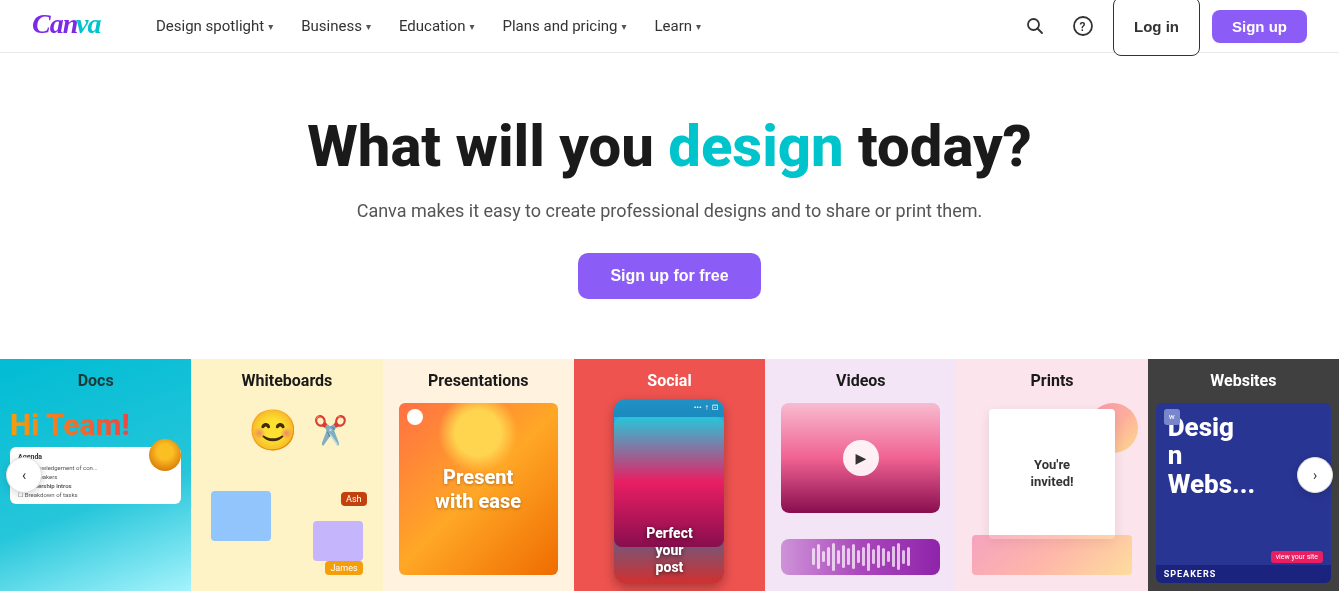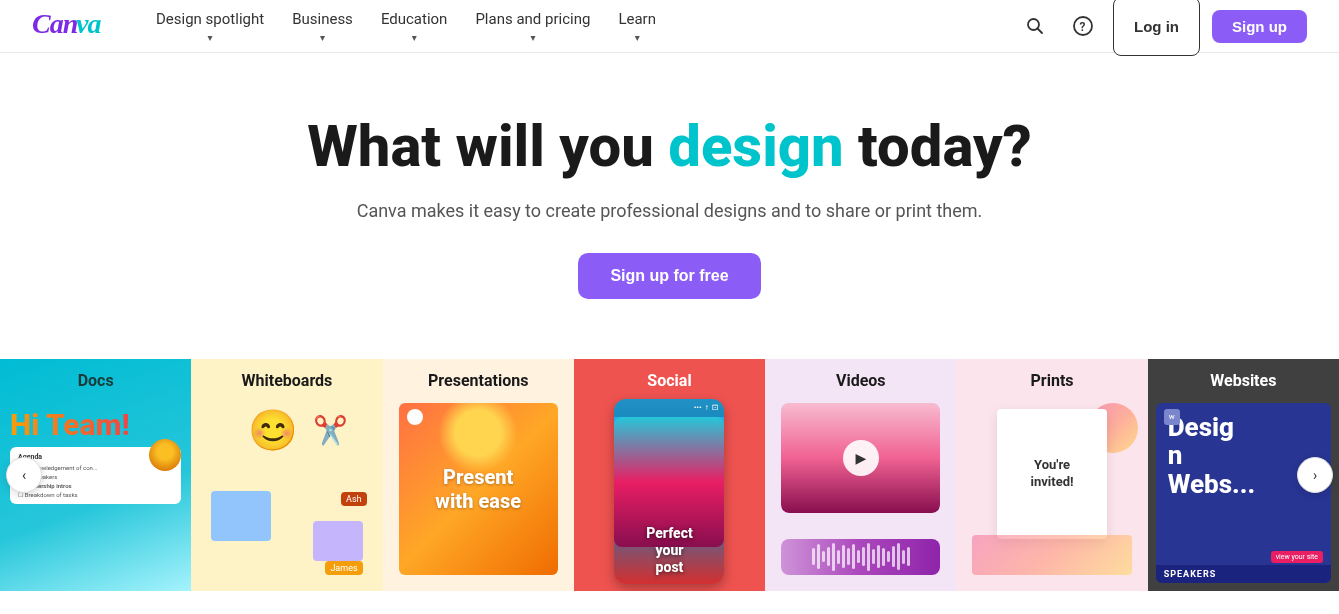--- a/index.html
+++ b/index.html
@@ -33,21 +33,20 @@
     .nav-link {
       display: flex;
       align-items: center;
       gap: 4px;
       padding: 8px 12px;
       font-size: 15px;
       color: #333;
       cursor: pointer;
       border-radius: 6px;
       white-space: nowrap;
-      flex-direction: column;
     }
     .chevron {
       font-size: 10px;
       color: #555;
     }
     .nav-actions {
       display: flex;
       align-items: center;
       gap: 12px;
     }
@@ -361,21 +360,21 @@
     }
 
     
     .card-prints { background: #fce4ec; }
     .card-prints .card-label { color: #1a1a1a; }
     .prints-card-inner {
       position: absolute;
       top: 50px;
       left: 50%;
       transform: translateX(-50%);
-      width: 110px;
+      width: 126px;
       height: 130px;
       background: #fff;
       border-radius: 4px;
       box-shadow: 0 4px 12px rgba(0,0,0,0.1);
       display: flex;
       align-items: center;
       justify-content: center;
     }
     .prints-invite-text {
       font-size: 13px;

